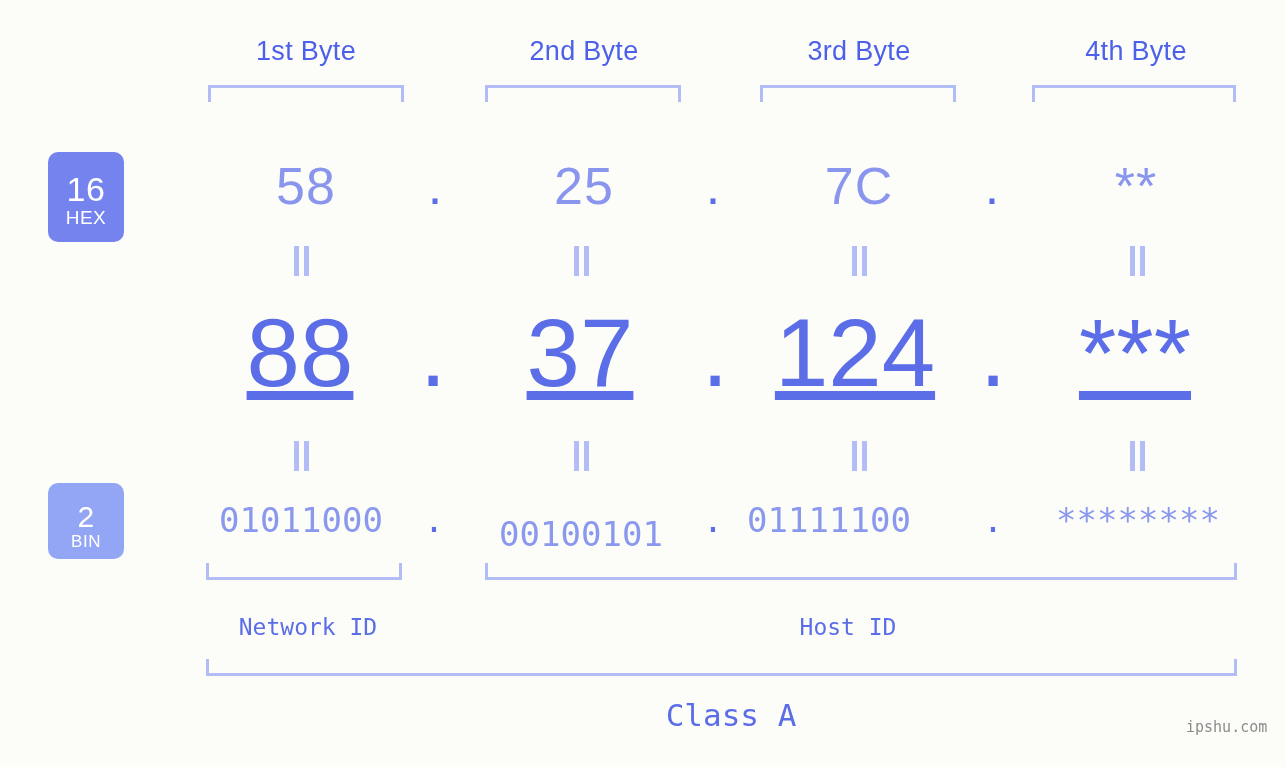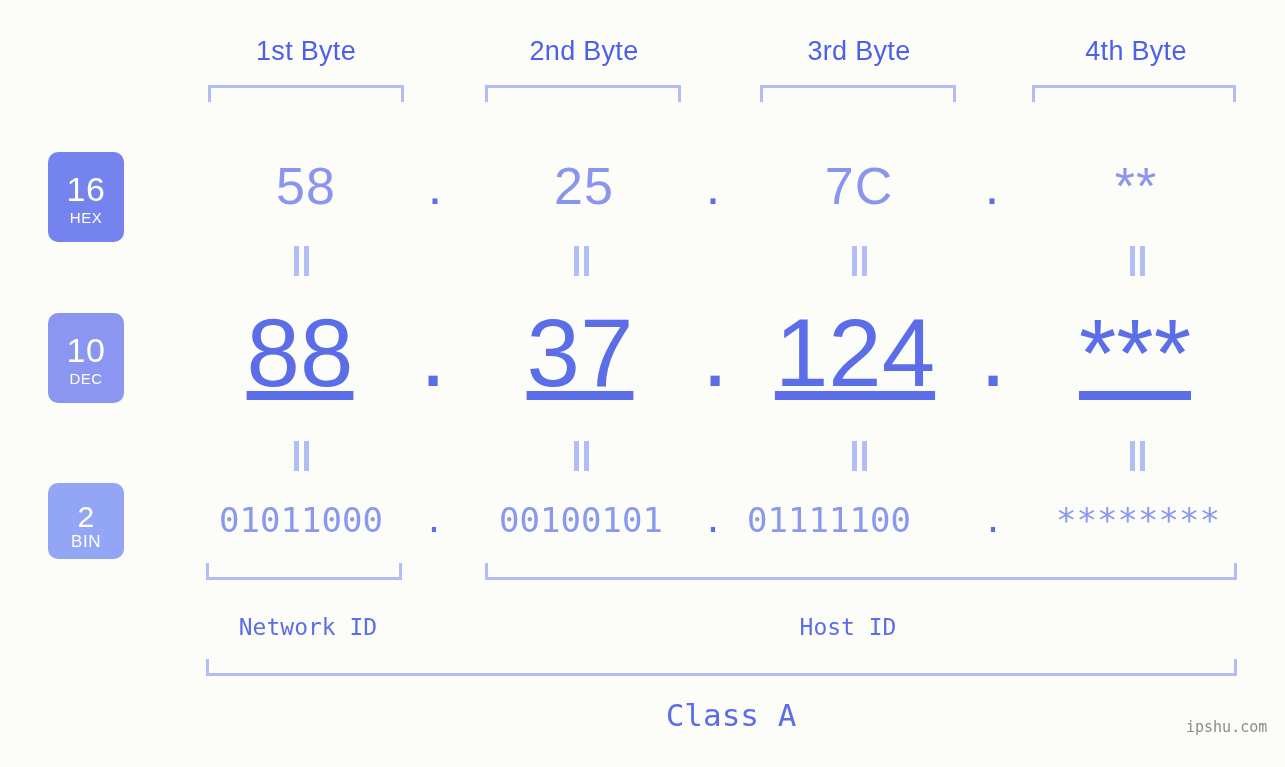--- a/index.html
+++ b/index.html
@@ -66,21 +66,21 @@
   }
   .badge .num {
     display: block;
     font-size: 34px;
     line-height: 36px;
     font-weight: 400;
     letter-spacing: 0.5px;
   }
   .badge .name {
     display: block;
-    font-size: 15px;
+    font-size: 19px;
     line-height: 21px;
     font-weight: 400;
     letter-spacing: 0.5px;
   }
   #badge-hex { background: #7583ef; top: 152px; left: 48px; height: 90px; }
   #badge-dec { background: #8a96f0; top: 313px; left: 48px; height: 90px; }
   #badge-bin { background: #93a5f5; top: 483px; left: 48px; height: 76px; }
   #badge-bin .num { font-size: 30px; line-height: 30px; }
   #badge-bin .name { font-size: 17px; line-height: 20px; }
 
@@ -173,24 +173,20 @@
   <div class="byte-label" style="left:1036px; top:36px; width:200px;">4th Byte</div>
 
   <div class="bracket bracket-down" style="left:208px; top:85px; width:196px;"></div>
   <div class="bracket bracket-down" style="left:485px; top:85px; width:196px;"></div>
   <div class="bracket bracket-down" style="left:760px; top:85px; width:196px;"></div>
   <div class="bracket bracket-down" style="left:1032px; top:85px; width:204px;"></div>
 
   <div class="badge" id="badge-hex">
     <span class="num">16</span>
     <span class="name">HEX</span>
-  </div>
-  <div class="badge" id="badge-dec">
-    <span class="num">10</span>
-    <span class="name">DEC</span>
   </div>
   <div class="badge" id="badge-bin">
     <span class="num">2</span>
     <span class="name">BIN</span>
   </div>
 
   <div class="row-hex">
     <div class="cell" style="left:206px; top:160px; width:200px;">58</div>
     <div class="sep" style="left:405px; top:160px; width:60px;">.</div>
     <div class="cell" style="left:486px; top:160px; width:196px;">25</div>
@@ -240,21 +236,21 @@
       <i class="b2"></i>
   </div>
   <div class="eqmark" style="left:1127px; top:441px;">
     <i class="b1"></i>
       <i class="b2"></i>
   </div>
 
   <div class="row-bin">
     <div class="cell" style="left:201px; top:503px; width:200px;">01011000</div>
     <div class="sep" style="left:404px; top:503px; width:60px;">.</div>
-    <div class="cell" style="left:481px; top:503px; width:200px;">00100101</div>
+    <div class="cell" style="left:481px; top:517px; width:200px;">00100101</div>
     <div class="sep" style="left:683px; top:503px; width:60px;">.</div>
     <div class="cell" style="left:729px; top:503px; width:200px;">01111100</div>
     <div class="sep" style="left:963px; top:503px; width:60px;">.</div>
     <div class="cell" style="left:1036px; top:503px; width:204px;">********</div>
   </div>
 
   <div class="bracket bracket-up" style="left:206px; top:563px; width:196px;"></div>
   <div class="bracket bracket-up" style="left:485px; top:563px; width:752px;"></div>
 
   <div class="id-label" style="left:748px; top:614px; width:200px;">Host ID</div>

